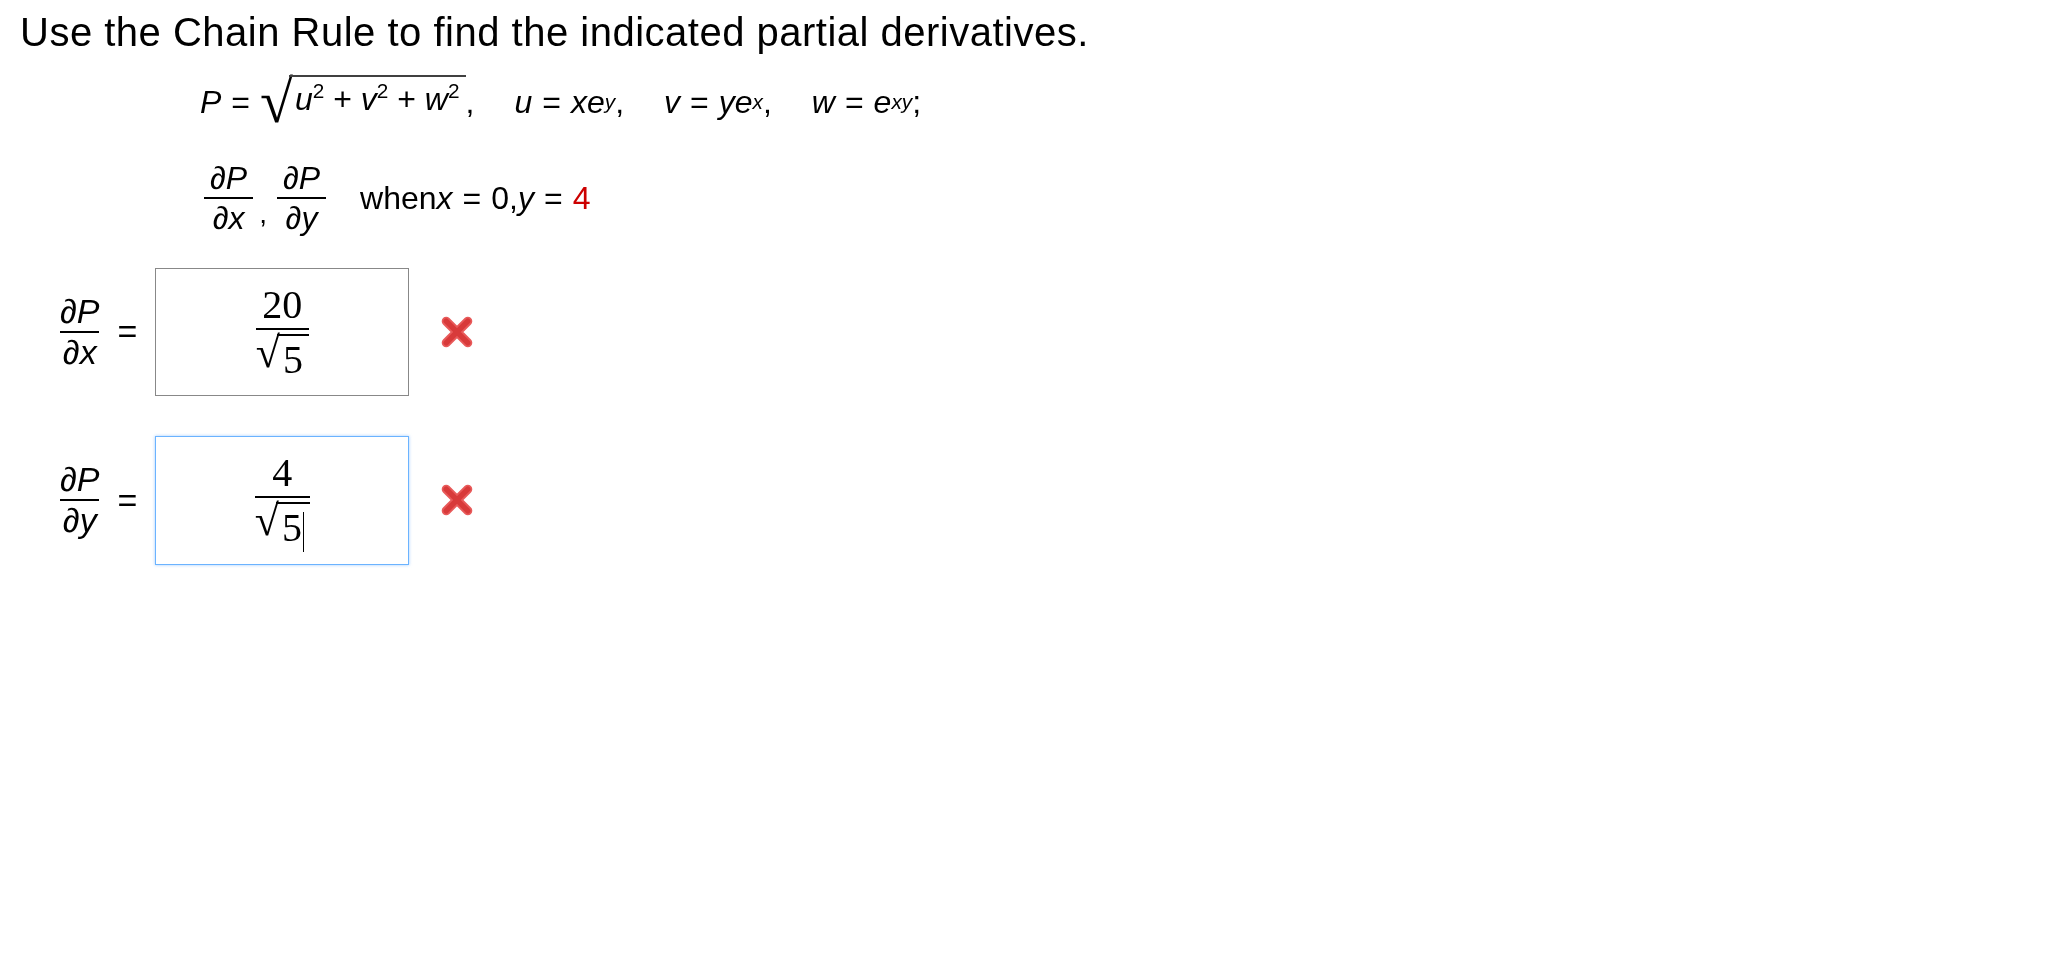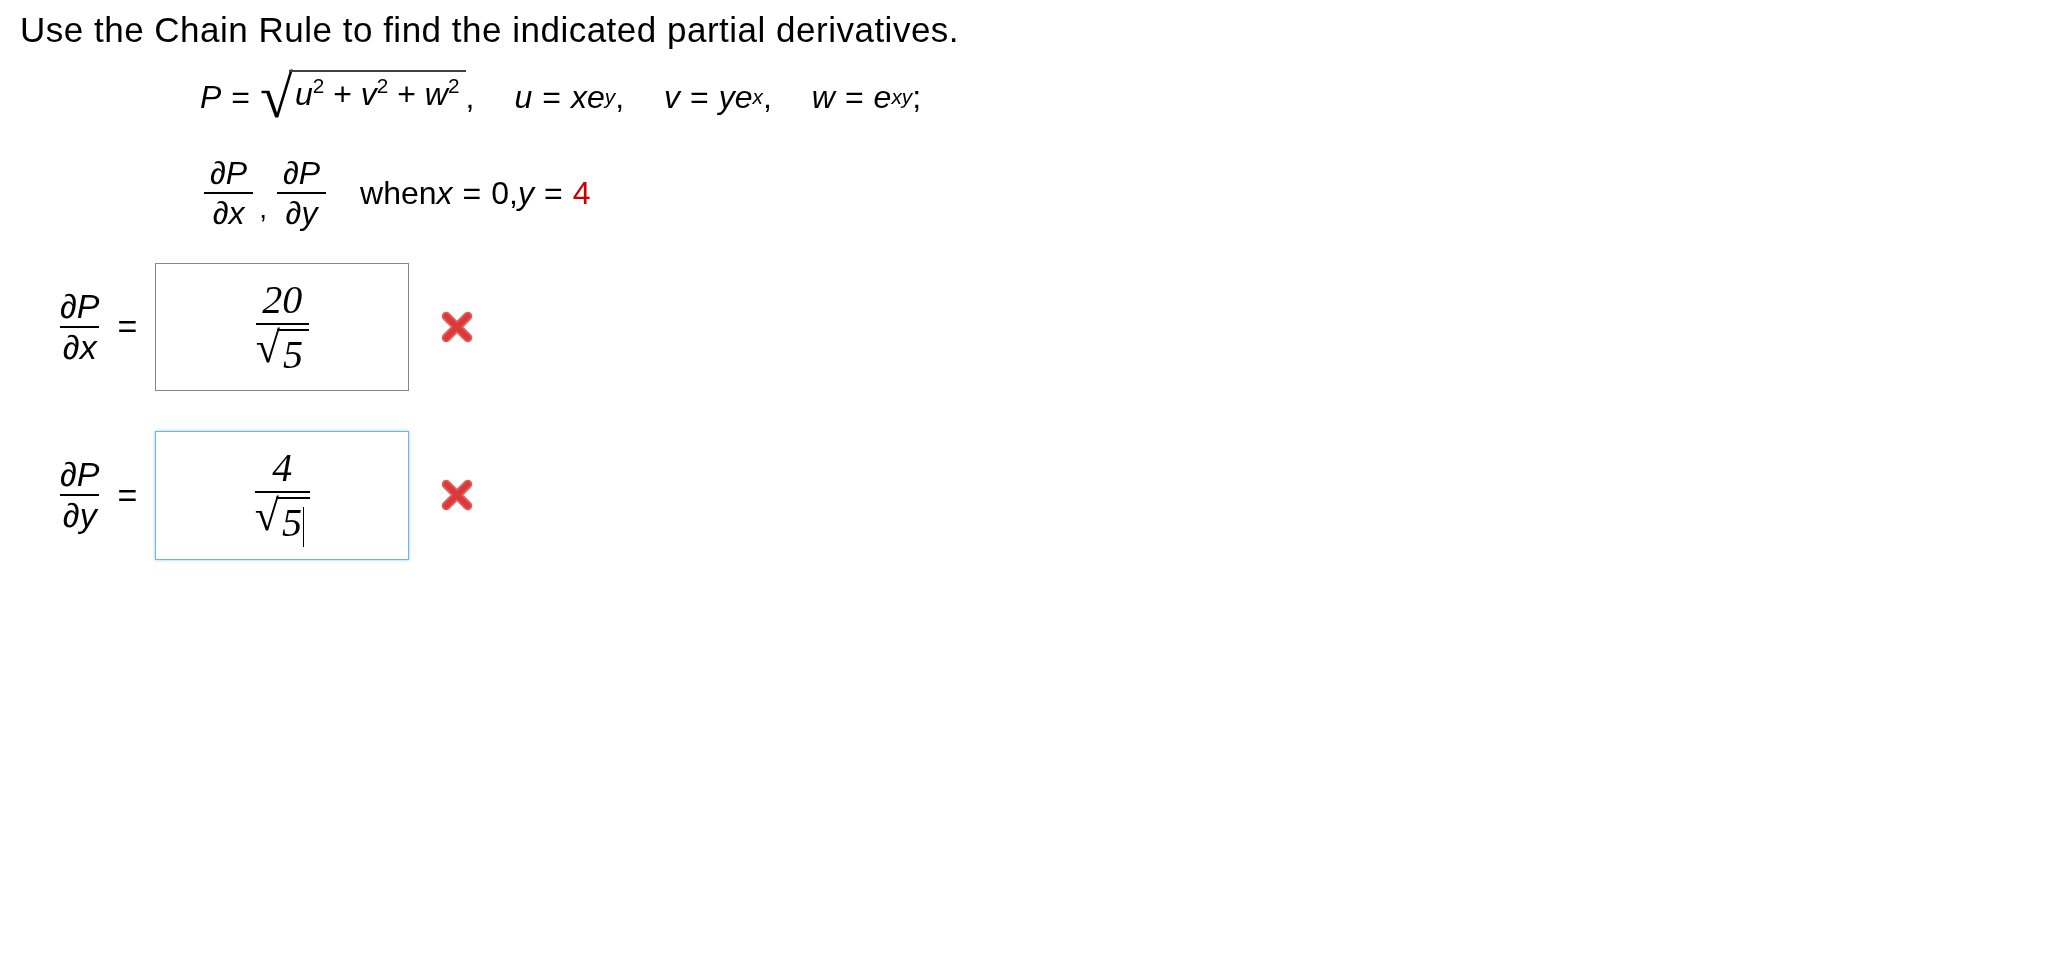--- a/index.html
+++ b/index.html
@@ -4,21 +4,21 @@
 <style>
   body {
     margin: 0;
     padding: 10px 20px;
     font-family: Verdana, Arial, sans-serif;
     font-size: 32px;
     color: #000;
     background: #fff;
   }
   .instruction {
-    font-size: 35px;
+    font-size: 40px;
     margin-bottom: 20px;
     letter-spacing: 0.5px;
   }
   .problem-block {
     margin-left: 180px;
     margin-bottom: 10px;
   }
   .math-line {
     display: flex;
     align-items: center;
@@ -94,21 +94,20 @@
   .eqsign { margin: 0 18px; font-size: 34px;}
   .answer-box {
     border: 1px solid #888;
     padding: 12px 26px;
     min-width: 200px;
     display: flex;
     justify-content: center;
     align-items: center;
     font-family: "Times New Roman", serif;
     font-size: 40px;
-    font-style: italic;
   }
   .answer-box.focused {
     border: 1px solid #6bb3ff;
     box-shadow: 0 0 3px rgba(100,170,255,0.6);
   }
   .ans-frac {
     display: inline-flex;
     flex-direction: column;
     align-items: center;
   }

